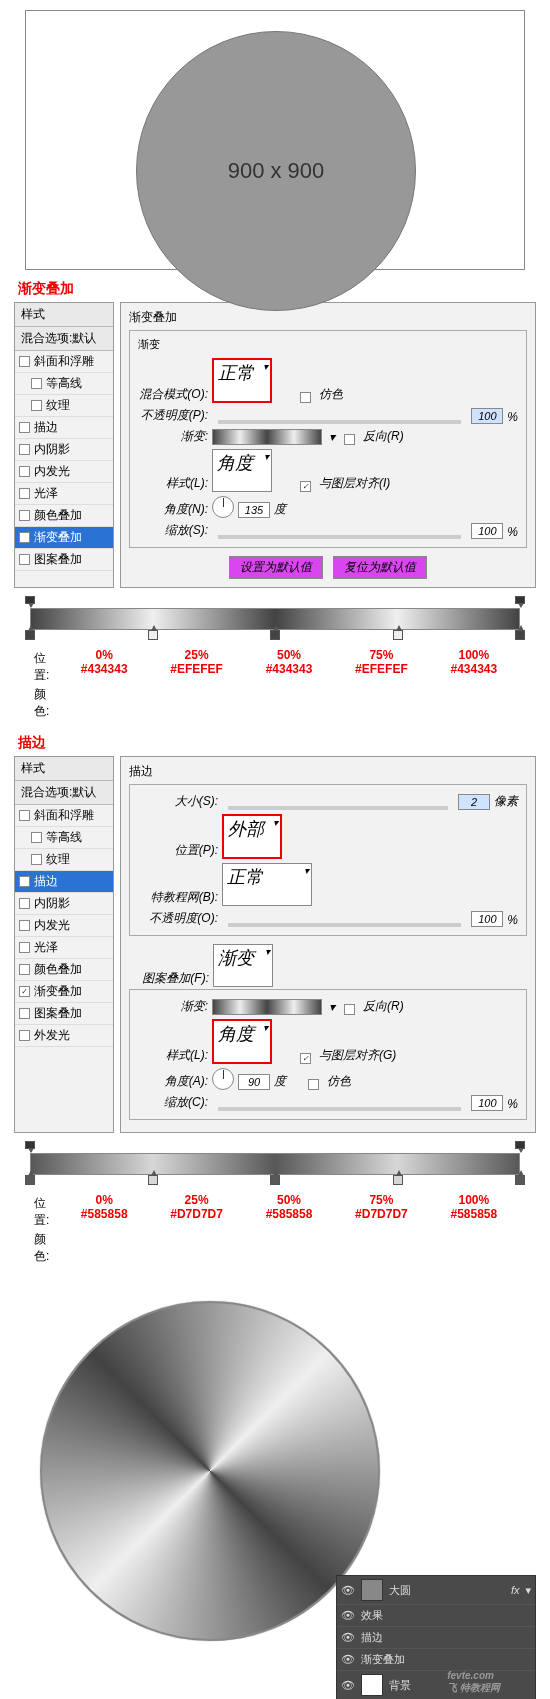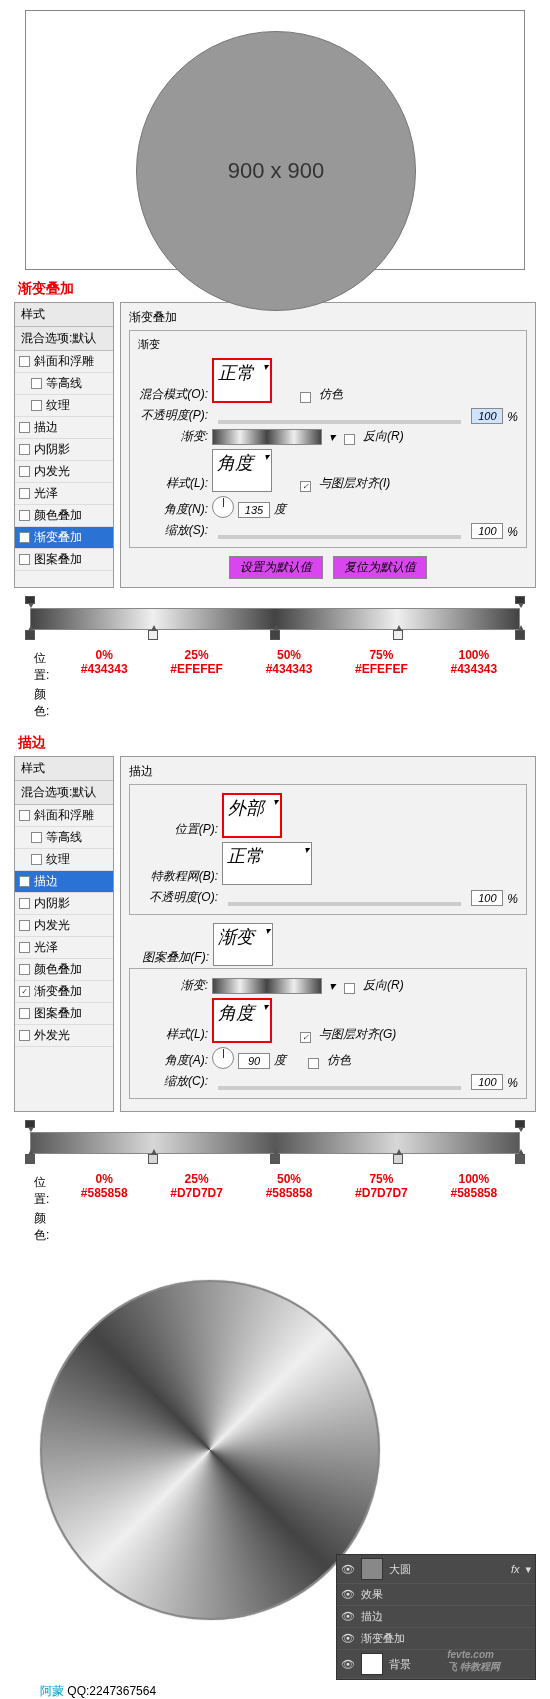--- a/index.html
+++ b/index.html
@@ -257,20 +257,26 @@
         <div class="style-row">
           <span class="cb"></span>
           <span>外发光</span>
         </div>
       </div>
   </div>
   <div class="props-panel">
     <div style="font-size:12px;margin-bottom:4px;">描边</div>
     <div class="fieldset">
       <div class="row">
+        <span class="lbl-s">大小(S):</span>
+        <span class="slider"></span>
+        <span class="num-input hl blue">2</span>
+        <span>像素</span>
+      </div>
+      <div class="row">
         <span class="lbl-s">位置(P):</span>
         <span class="dropdown hl">外部</span>
       </div>
       <div class="row">
         <span class="lbl-s">特教程网(B):</span>
         <span class="dropdown" style="min-width:90px">正常</span>
       </div>
       <div class="row">
         <span class="lbl-s">不透明度(O):</span>
         <span class="slider"></span>

